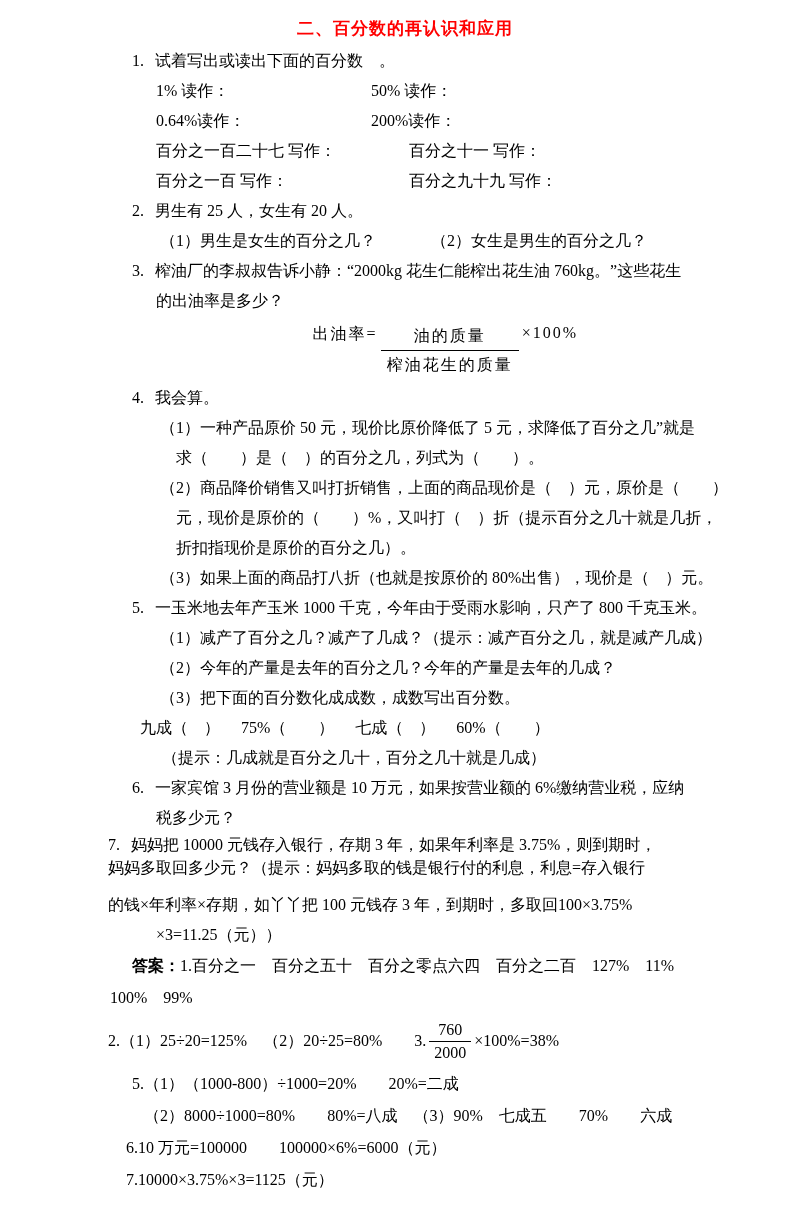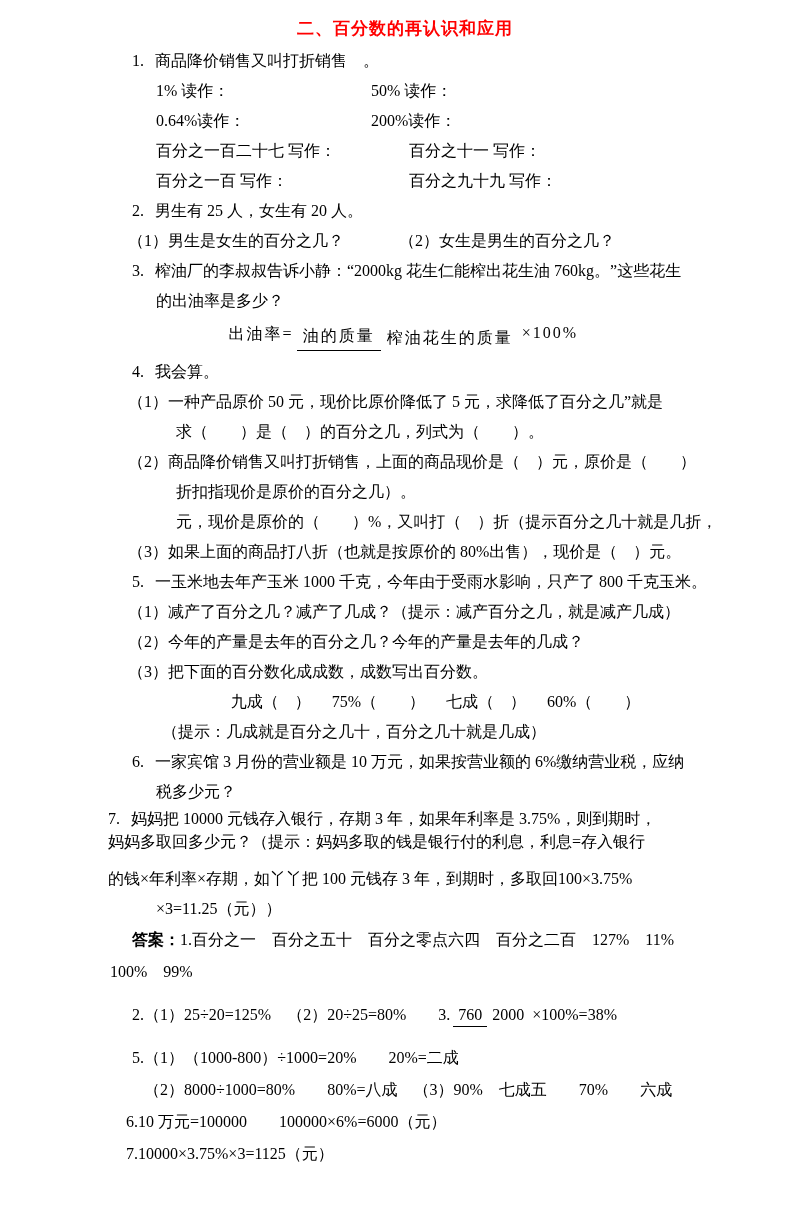--- a/index.html
+++ b/index.html
@@ -26,87 +26,86 @@
     text-align: center;
     font-weight: bold;
     font-size: 17px;
     line-height: 34px;
     letter-spacing: 1px;
     margin-left: -8px;
   }
   .qnum { margin-right: 11px; }
   .ml-num  { margin-left: 24px; }   
   .ml-sub  { margin-left: 48px; }   
-  .ml-par  { margin-left: 20px; }   
+  .ml-par  { margin-left: 52px; }   
   .ml-deep { margin-left: 68px; }   
   .pair-left  { display: inline-block; min-width: 215px; }
   .pair-left.wide { display: inline-block; min-width: 253px; }
   .q2-gap { margin-left: 55px; }
   
   .formula-row {
     display: flex;
     justify-content: flex-end;
     align-items: flex-start;
     padding-right: 132px;
     margin: 8px 0 6px 0;
     letter-spacing: 2px;
   }
   .frac {
     display: inline-flex;
-    flex-direction: row;
+    flex-direction: column;
     text-align: center;
     vertical-align: middle;
     margin: 0 3px;
   }
   .frac .fr-num {
     border-bottom: 1.5px solid #000;
     padding: 1px 6px 3px 6px;
     line-height: 22px;
   }
   .frac .fr-den {
     padding: 3px 6px 1px 6px;
     line-height: 22px;
   }
   
-  .blanks-row { margin-left: 70px; text-align: center; }
+  .blanks-row { margin-left: 32px; }
   .blank-item { display: inline-block; margin-right: 17px; }
   
   .q7-tight { line-height: 23px; }
   .q7-line3 { margin-top: 11px; line-height: 30px; }
   .q7-line4 { margin-left: 48px; line-height: 30px; }
   
   .ans-line { line-height: 32px; white-space: nowrap; }
   .ans-label { font-weight: bold; }
   .ans-frac-row {
     display: flex;
     align-items: center;
     line-height: 30px;
     height: 54px;
-    margin-left: 24px;
     white-space: nowrap;
   }
   .ans-frac-row .frac .fr-num,
   .ans-frac-row .frac .fr-den {
     padding: 0 5px;
     line-height: 22px;
   }
   .ml-a0 { margin-left: 2px; }
   .ml-a1 { margin-left: 24px; }
   .ml-a2 { margin-left: 36px; }
   .ml-a3 { margin-left: 18px; }
 </style>
 </head>
 <body>
 
 <div class="page">
 
   <div class="line title" style="color: rgb(255, 0, 0);">二、百分数的再认识和应用</div>
 
   <div class="line ml-num">
-    <span class="qnum">1.</span><span>商品降价销售又叫打折销售　。</span>
+    <span class="qnum">1.</span><span>试着写出或读出下面的百分数　。</span>
   </div>
   <div class="line ml-sub">
     <span class="pair-left">1% 读作：</span><span>50% 读作：</span>
   </div>
   <div class="line ml-sub">
     <span class="pair-left">0.64%读作：</span><span>200%读作：</span>
   </div>
   <div class="line ml-sub">
     <span class="pair-left wide">百分之一百二十七 写作：</span><span>百分之十一 写作：</span>
   </div>
@@ -133,22 +132,22 @@
     </span>
     <span>×100%</span>
   </div>
 
   <div class="line ml-num">
     <span class="qnum">4.</span><span>我会算。</span>
   </div>
   <div class="line ml-par">（1）一种产品原价 50 元，现价比原价降低了 5 元，求降低了百分之几”就是</div>
   <div class="line ml-deep">求（　　）是（　）的百分之几，列式为（　　）。</div>
   <div class="line ml-par">（2）商品降价销售又叫打折销售，上面的商品现价是（　）元，原价是（　　）</div>
+  <div class="line ml-deep">元，现价是原价的（　　）%，又叫打（　）折（提示百分之几十就是几折，</div>
   <div class="line ml-deep">折扣指现价是原价的百分之几）。</div>
-  <div class="line ml-deep">元，现价是原价的（　　）%，又叫打（　）折（提示百分之几十就是几折，</div>
   <div class="line ml-par">（3）如果上面的商品打八折（也就是按原价的 80%出售），现价是（　）元。</div>
 
   <div class="line ml-num">
     <span class="qnum">5.</span><span>一玉米地去年产玉米 1000 千克，今年由于受雨水影响，只产了 800 千克玉米。</span>
   </div>
   <div class="line ml-par">（1）减产了百分之几？减产了几成？（提示：减产百分之几，就是减产几成）</div>
   <div class="line ml-par">（2）今年的产量是去年的百分之几？今年的产量是去年的几成？</div>
   <div class="line ml-par">（3）把下面的百分数化成成数，成数写出百分数。</div>
   <div class="line blanks-row">
     <span class="blank-item">九成（　）</span>

